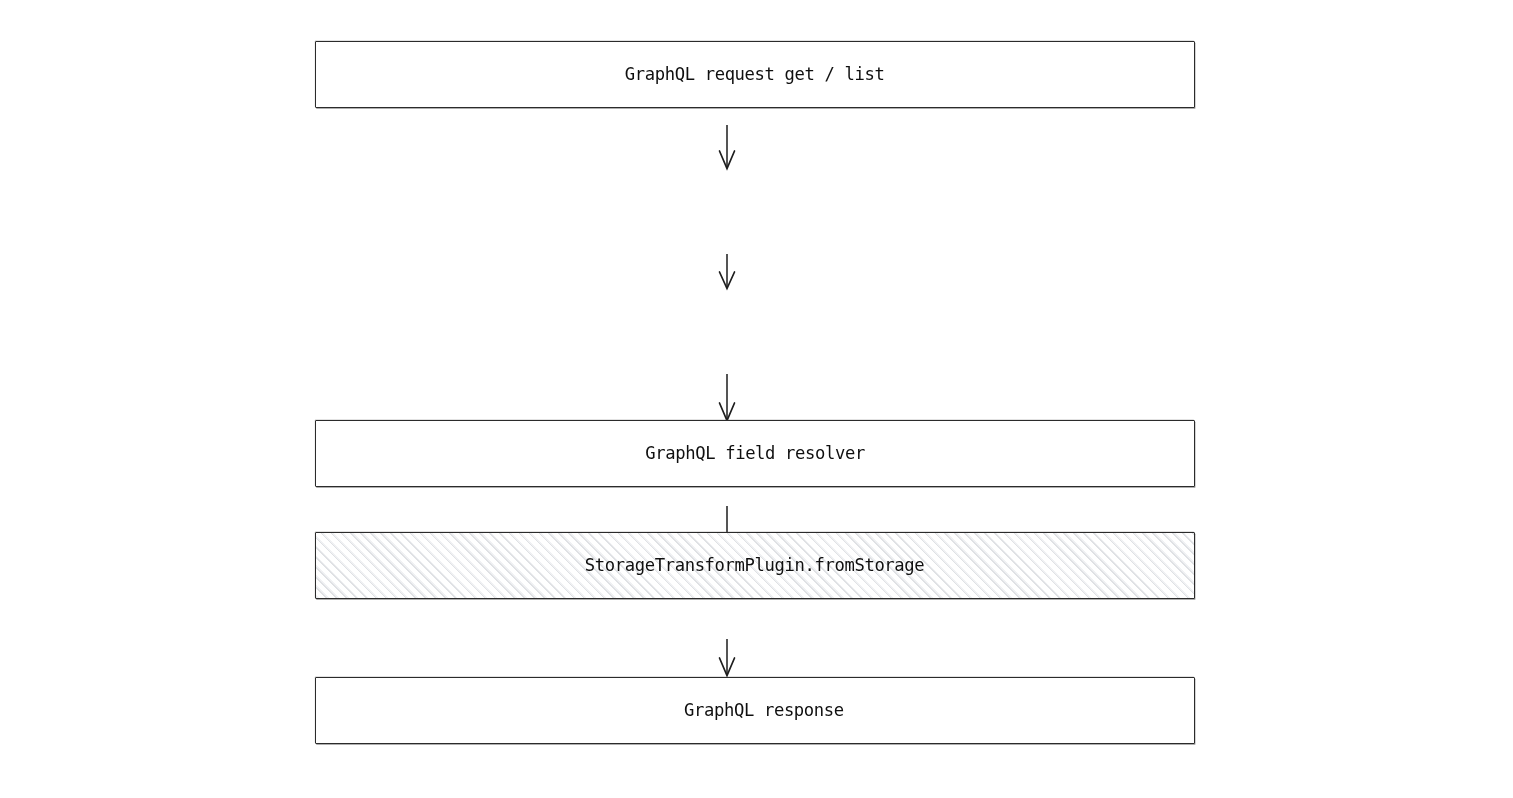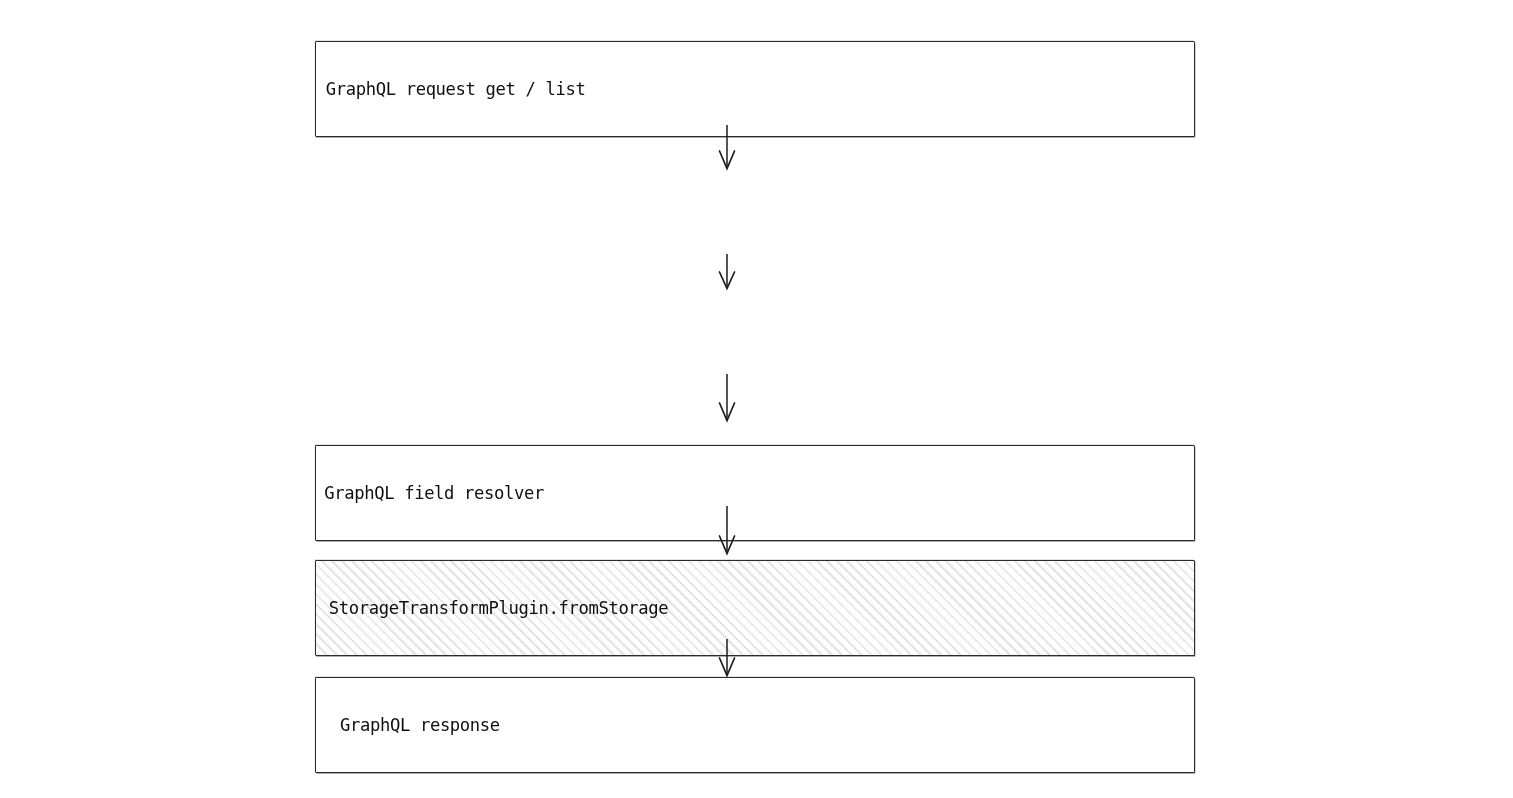--- a/index.html
+++ b/index.html
@@ -19,28 +19,28 @@
     width: 1513px;
     height: 798px;
     background: #ffffff;
   }
 
   
   .node {
     position: absolute;
     left: 315px;
     width: 880px;
-    height: 96px;
+    height: 67px;
     box-sizing: border-box;
     background: #ffffff;
     border: 1.6px solid #2b2b2b;
     border-radius: 1px;
     display: flex;
     align-items: center;
-    justify-content: flex-start;
+    justify-content: center;
     
     box-shadow:
       0.8px 1.2px 0 -0.4px rgba(60,60,60,0.55),
       -0.6px -0.8px 0 -0.4px rgba(90,90,90,0.35);
   }
 
   
   .node.hatched {
     background-color: #ffffff;
     background-image: repeating-linear-gradient(
@@ -105,30 +105,30 @@
     <line class="shaft" x1="727" y1="254" x2="727" y2="288"></line>
     <polyline class="head" points="719.5,272 727,288.5 734.5,272"></polyline>
   </svg>
 
 
   <svg class="edge" width="1513" height="798" style="top:0;left:0;position:absolute;">
     <line class="shaft" x1="727" y1="374" x2="727" y2="420"></line>
     <polyline class="head" points="719.5,403 727,420.5 734.5,403"></polyline>
   </svg>
 
-  <div class="node" style="top:445px;">
+  <div class="node" style="top:420px;">
     <span class="node-label">GraphQL field resolver</span>
   </div>
 
   <svg class="edge" width="1513" height="798" style="top:0;left:0;position:absolute;">
     <line class="shaft" x1="727" y1="506" x2="727" y2="553"></line>
     <polyline class="head" points="719.5,536 727,553.5 734.5,536"></polyline>
   </svg>
 
-  <div class="node hatched" style="top:560px;">
+  <div class="node hatched" style="top:532px;">
     <span class="node-label">StorageTransformPlugin.fromStorage</span>
   </div>
 
   <svg class="edge" width="1513" height="798" style="top:0;left:0;position:absolute;">
     <line class="shaft" x1="727" y1="639" x2="727" y2="675"></line>
     <polyline class="head" points="719.5,658 727,675.5 734.5,658"></polyline>
   </svg>
 
   <div class="node" style="top:677px;padding-left:18px;">
     <span class="node-label">GraphQL response</span>

